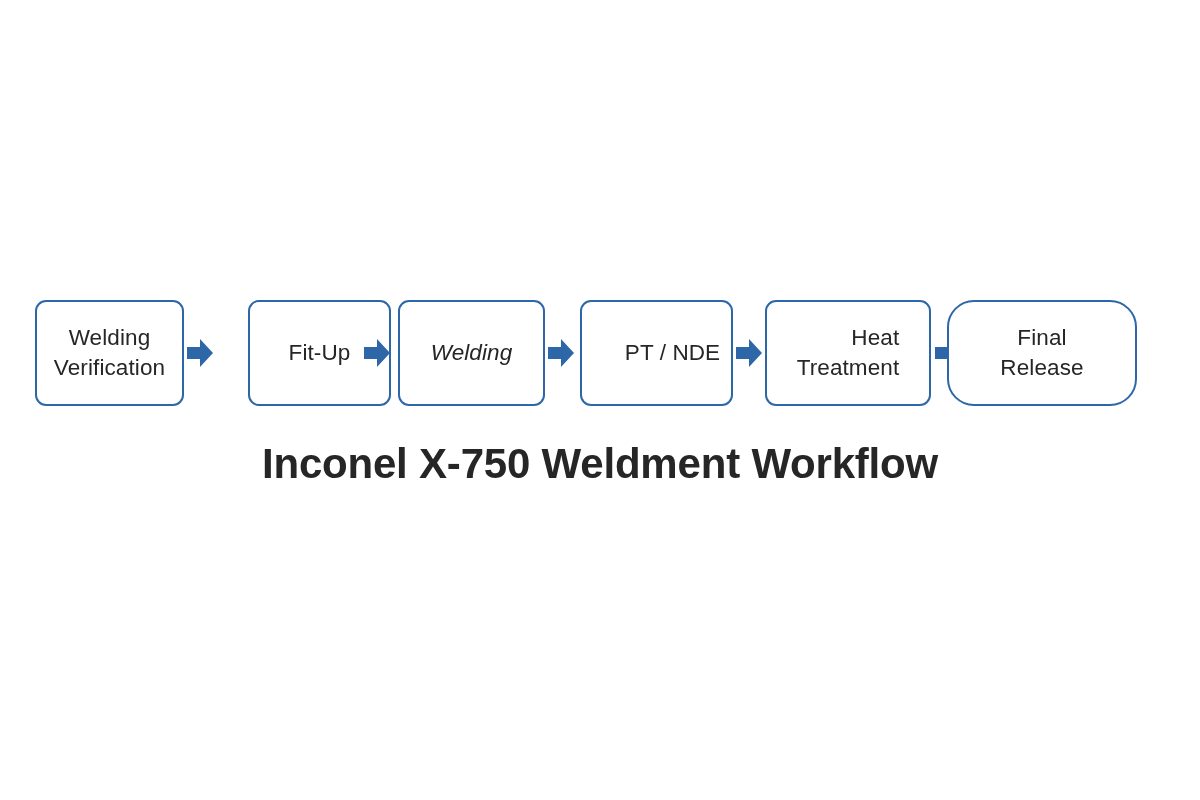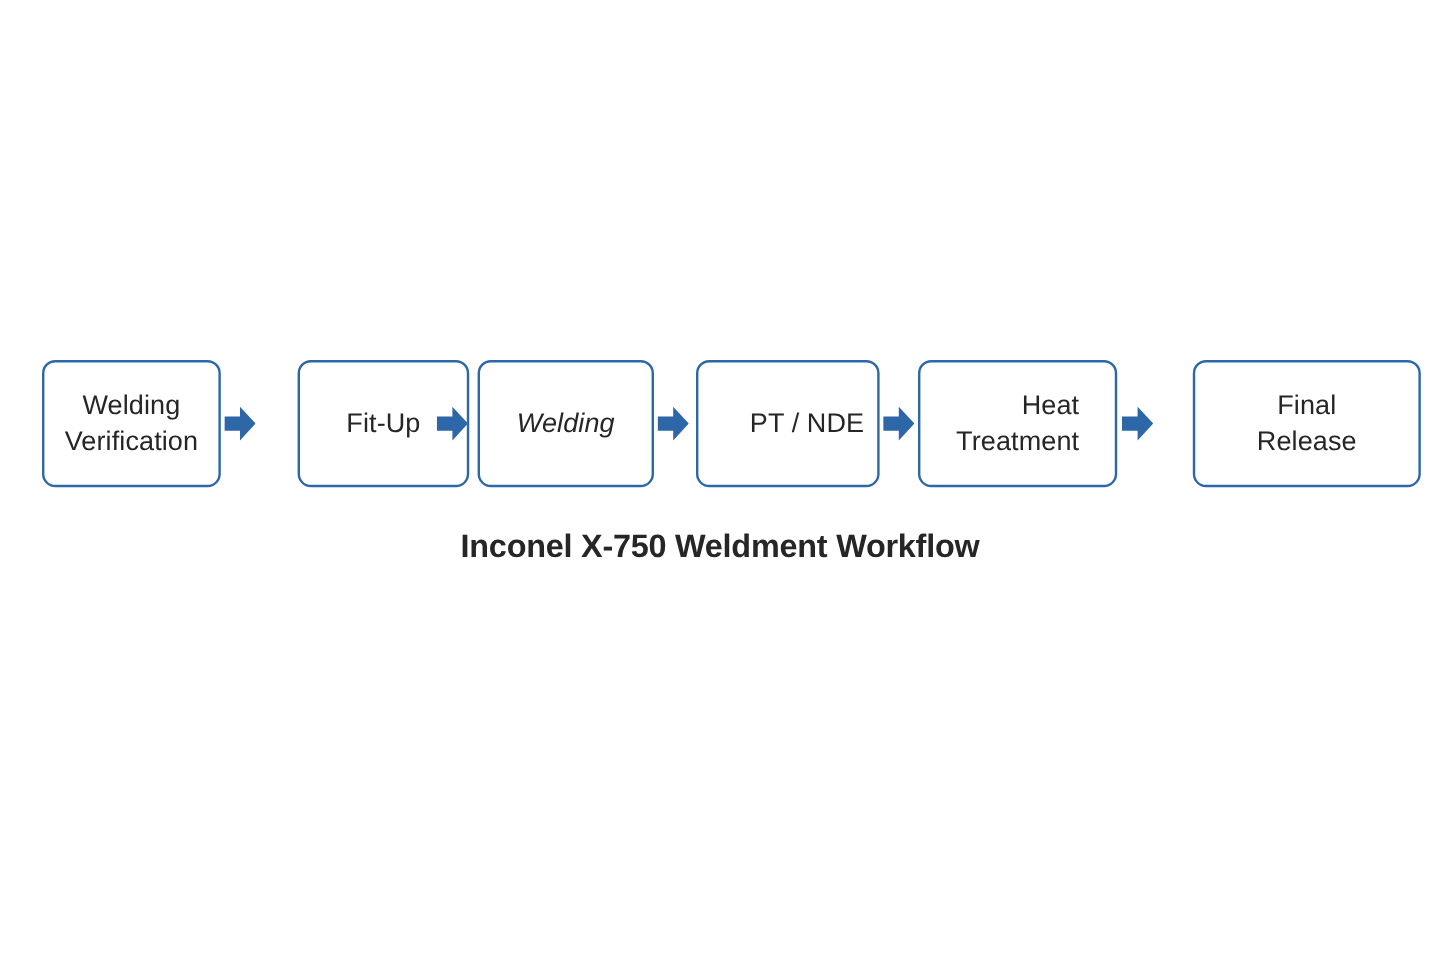--- a/index.html
+++ b/index.html
@@ -57,21 +57,21 @@
     white-space: pre-line;
     padding: 0 6px;
   }
 
   
   .node.n0 { left: 35px;  width: 149px; }
   .node.n1 { left: 218px; width: 143px; margin-left: 30px; }
   .node.n2 { left: 398px; width: 147px; font-style: italic; }
   .node.n3 { left: 580px; width: 153px; padding-left: 32px; }
   .node.n4 { left: 765px; width: 166px; text-align: right; }
-  .node.n5 { left: 994px; width: 190px; }
+  .node.n5 { left: 947px; width: 190px; border-radius: 27px; }
 
   
   .arrow {
     position: absolute;
     top: 38px;
     width: 26px;
     height: 30px;
     display: block;
   }
   .arrow svg { display: block; width: 26px; height: 30px; }
@@ -82,21 +82,21 @@
   .arrow.a3 { left: 736px; }
   .arrow.a4 { left: 935px; }
 
   
   .caption {
     position: absolute;
     left: 0;
     top: 440px;
     width: 1200px;
     text-align: center;
-    font-size: 27px;
+    font-size: 42px;
     font-weight: 700;
     color: #262626;
     letter-spacing: -0.2px;
     font-stretch: condensed;
   }
 </style>
 </head>
 <body>
 
 <div id="canvas">

